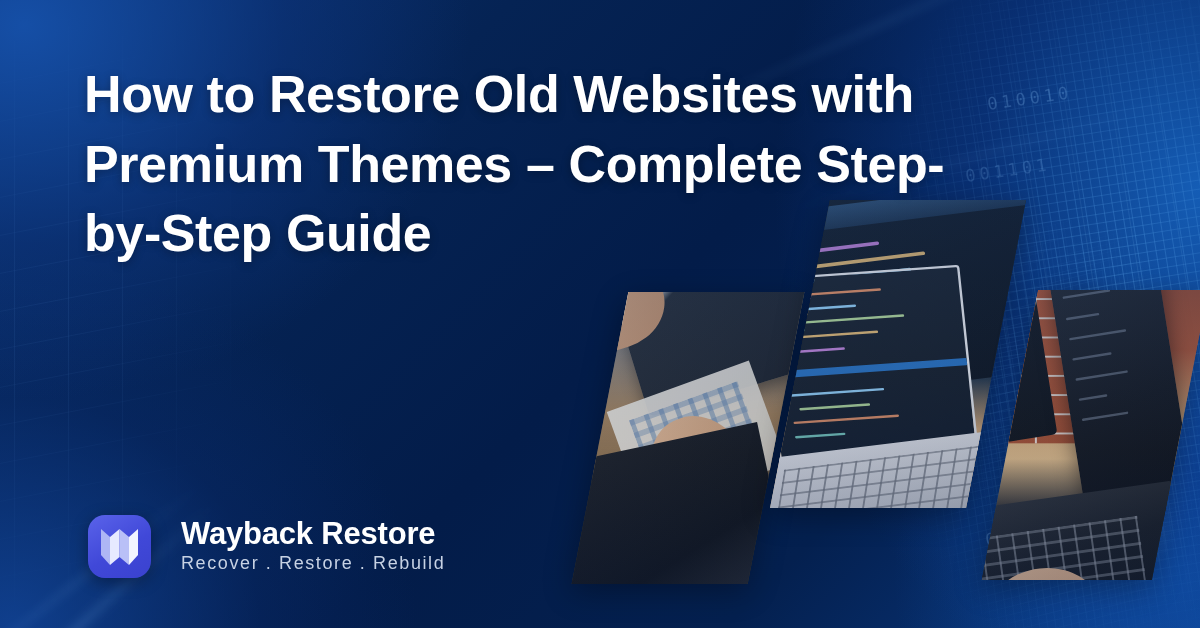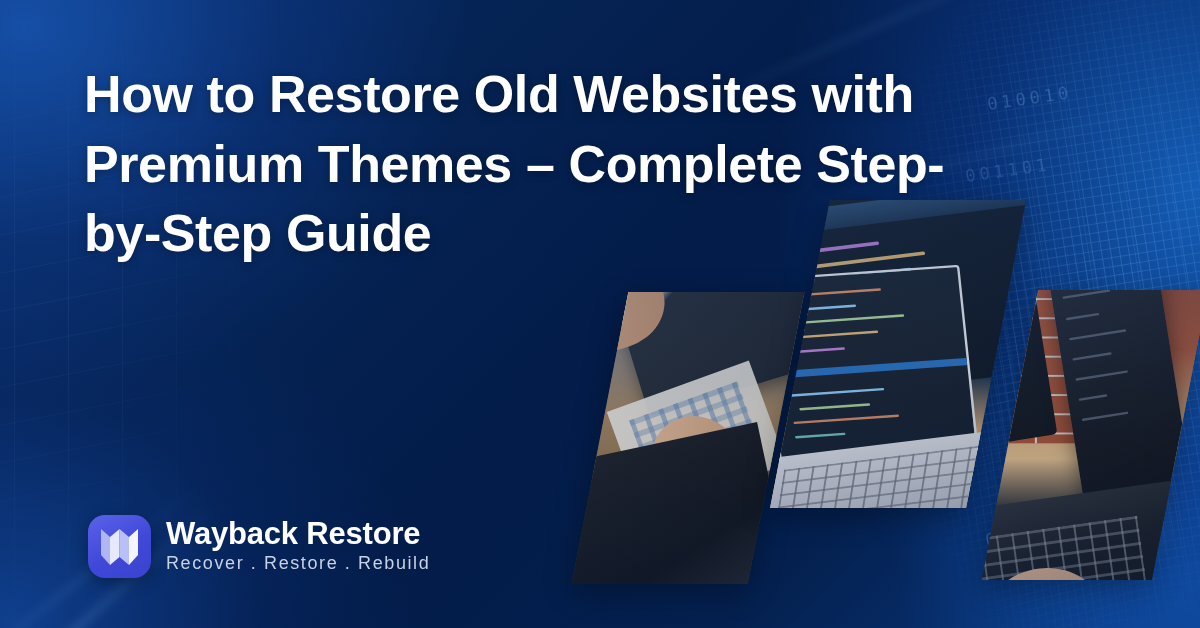--- a/index.html
+++ b/index.html
@@ -127,21 +127,21 @@
     text-shadow: 0 2px 10px rgba(0,0,0,0.30);
   }
 
   
   .brand {
     position: absolute;
     left: 88px;
     bottom: 50px;
     display: flex;
     align-items: center;
-    gap: 15px;
+    gap: 30px;
   }
   .brand-mark {
     position: relative;
     width: 63px;
     height: 63px;
     border-radius: 17px;
     background: linear-gradient(150deg, #5a63ea 0%, #4048d8 55%, #3a42cf 100%);
     box-shadow: 0 4px 16px rgba(0,0,0,0.34);
     flex: 0 0 auto;
     overflow: hidden;

